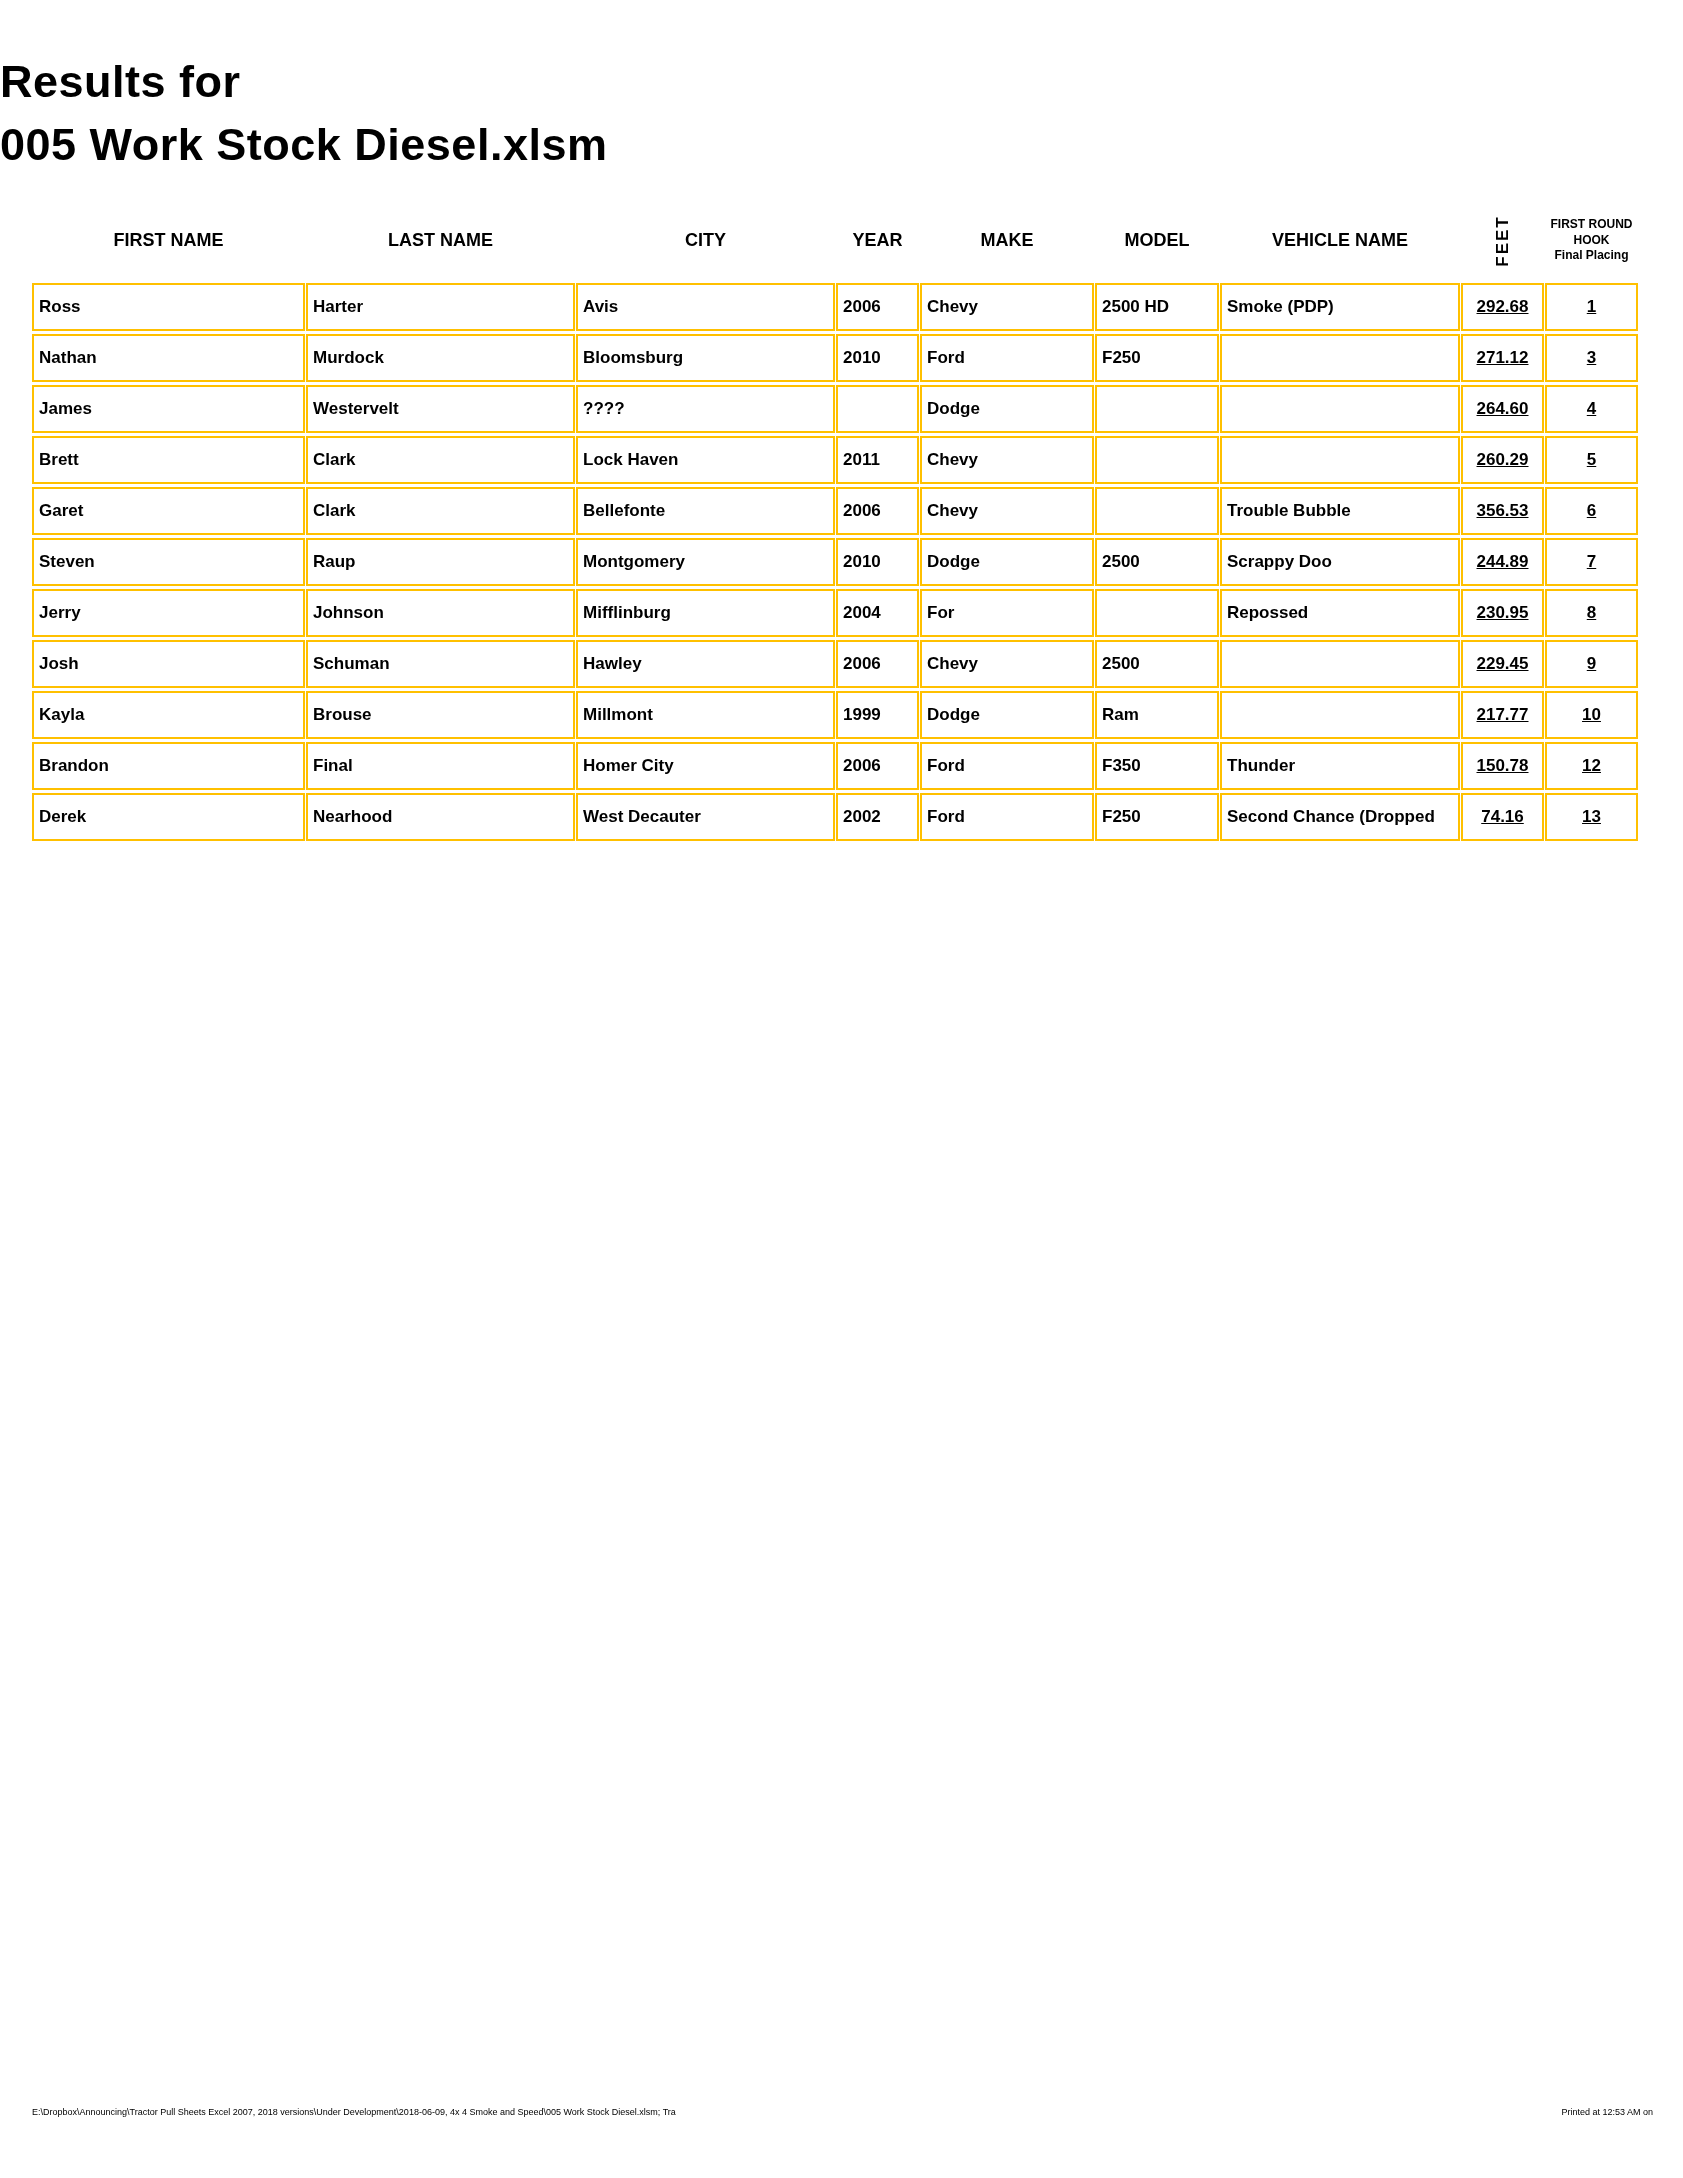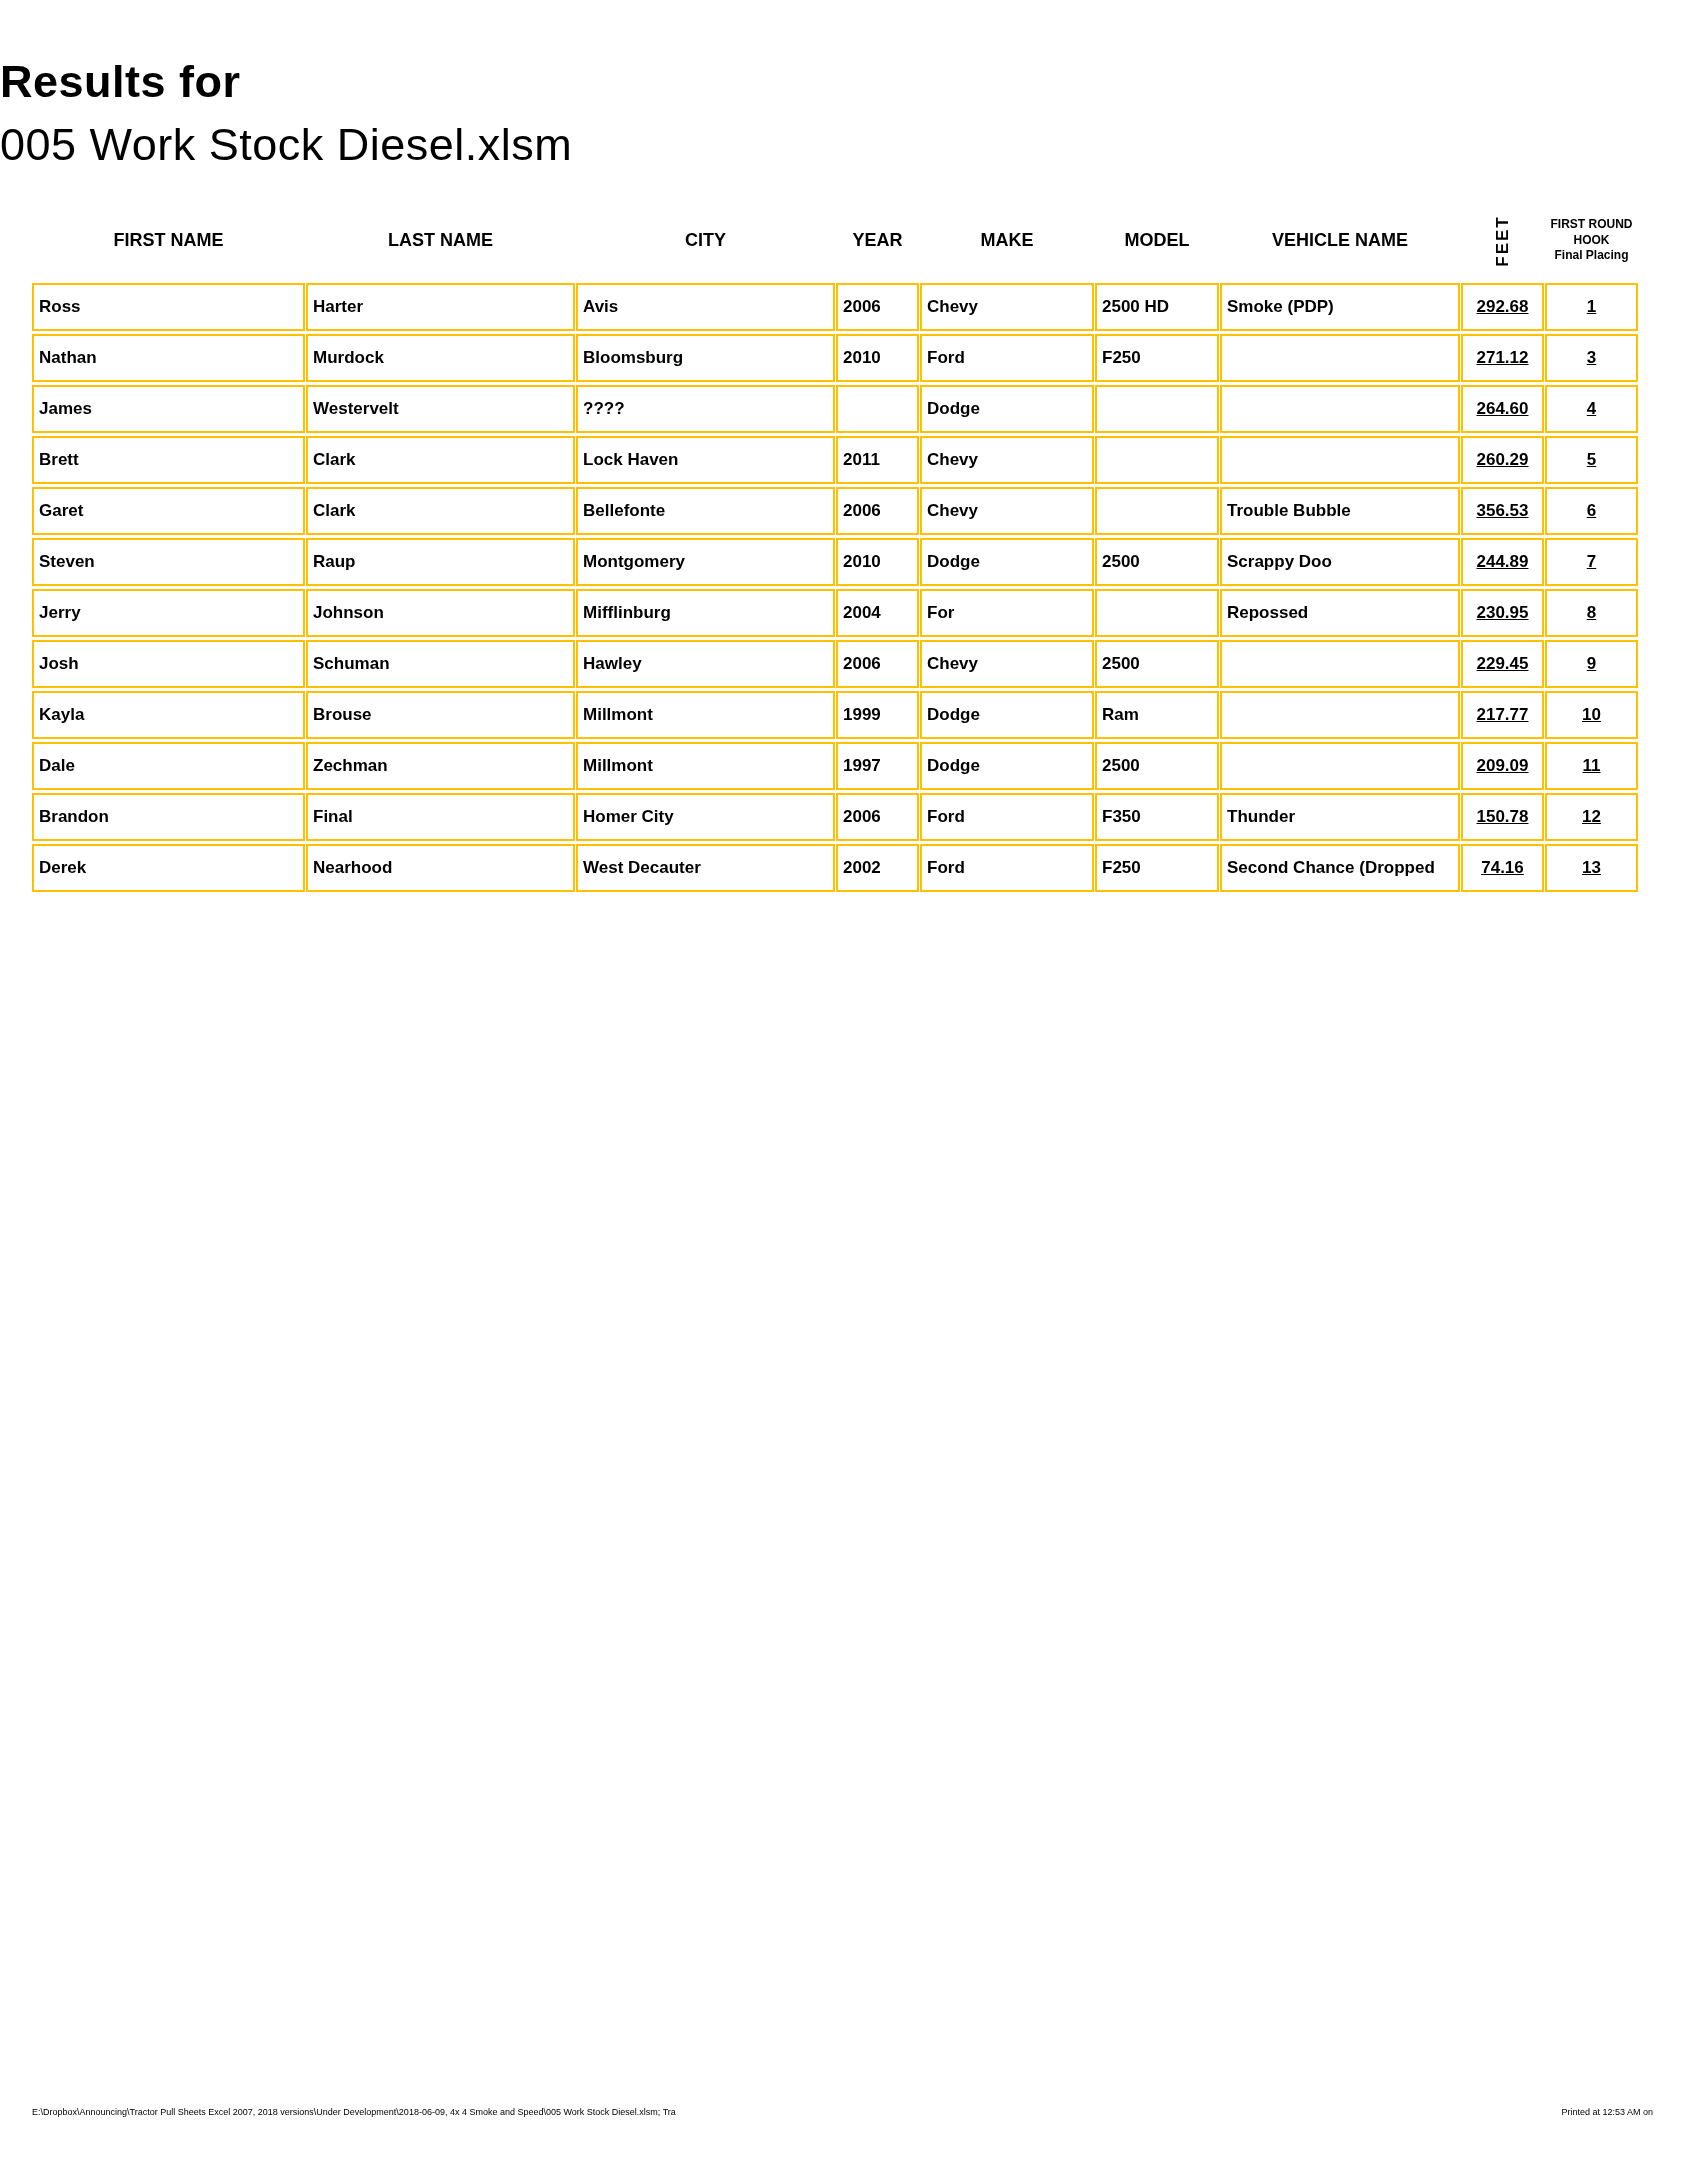--- a/index.html
+++ b/index.html
@@ -24,21 +24,21 @@
   }
   .title-line1 {
     font-size: 45px;
     font-weight: bold;
     letter-spacing: 0.5px;
     line-height: 1.0;
   }
   .title-line2 {
     margin-top: 18px;
     font-size: 45px;
-    font-weight: normal;
+    font-weight: bold;
     letter-spacing: 0.5px;
     line-height: 1.0;
   }
   .table-wrap {
     position: absolute;
     top: 198px;
     left: 31px;
   }
   table.results {
     table-layout: fixed;
@@ -235,31 +235,20 @@
     <td>Brouse</td>
     <td>Millmont</td>
     <td>1999</td>
     <td>Dodge</td>
     <td>Ram</td>
     <td></td>
     <td class="center">217.77</td>
     <td class="center">10</td>
   </tr>
         <tr>
-    <td>Dale</td>
-    <td>Zechman</td>
-    <td>Millmont</td>
-    <td>1997</td>
-    <td>Dodge</td>
-    <td>2500</td>
-    <td></td>
-    <td class="center">209.09</td>
-    <td class="center">11</td>
-  </tr>
-        <tr>
     <td>Brandon</td>
     <td>Final</td>
     <td>Homer City</td>
     <td>2006</td>
     <td>Ford</td>
     <td>F350</td>
     <td>Thunder</td>
     <td class="center">150.78</td>
     <td class="center">12</td>
   </tr>

